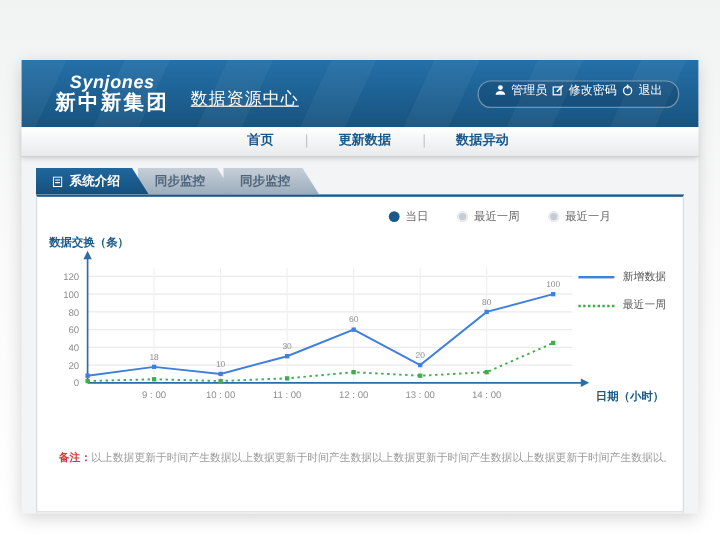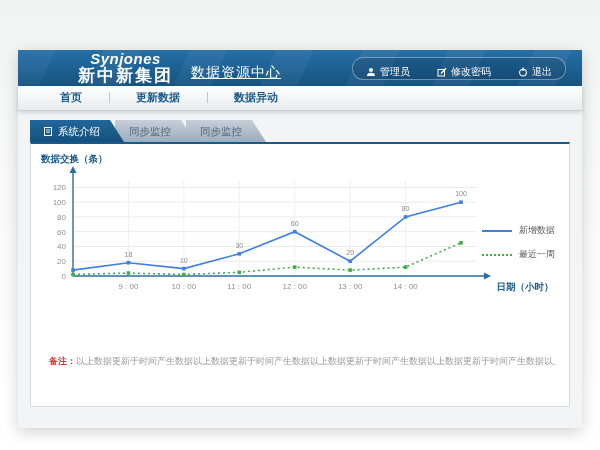--- a/index.html
+++ b/index.html
@@ -1,61 +1,61 @@
 <!DOCTYPE html>
 <html><head>
 <meta charset="utf-8">
 <style>
   html,body{margin:0;padding:0;}
   body{width:600px;height:450px;overflow:hidden;font-family:"Liberation Sans","DejaVu Sans",sans-serif;
        background:linear-gradient(180deg,#f1f2f2 0%,#fafafa 45%,#ffffff 100%);}
   .window{position:absolute;left:18px;top:50px;width:564px;height:378px;background:#f3f4f6;
           box-shadow:0 4px 14px rgba(0,0,0,.18);}
   
-  .header{position:relative;height:36px;background:linear-gradient(180deg,#2470a8,#17537f);
-          display:flex;align-items:center;overflow:hidden;padding-left:32px;}
+  .header{position:relative;height:56px;background:linear-gradient(180deg,#2470a8,#17537f);
+          display:flex;align-items:center;overflow:hidden;}
   .header::after{content:"";position:absolute;inset:0;
           background:repeating-linear-gradient(115deg,rgba(255,255,255,.045) 0 34px,rgba(255,255,255,0) 34px 78px);pointer-events:none;}
   .logo{margin-left:28px;color:#fff;text-align:center;line-height:1.05;z-index:1;}
   .logo .l1{font-size:15px;font-weight:bold;font-style:italic;letter-spacing:.5px;}
   .logo .l2{font-size:17px;font-weight:bold;letter-spacing:2px;}
   .app-title{color:#fff;font-size:14px;margin:10px 0 0 18px;letter-spacing:1px;z-index:1;text-decoration:underline;}
-  .user-pill{margin-left:auto;margin-right:16px;display:flex;align-items:flex-end;gap:27px;z-index:1;
+  .user-pill{margin-left:auto;margin-right:16px;display:flex;align-items:flex-start;gap:4px;z-index:1;
              height:21px;padding:0 13px;border-radius:11px;background:rgba(0,0,20,.14);
              border:1px solid rgba(255,255,255,.38);}
   .user-item{display:flex;align-items:center;gap:4px;color:#fff;font-size:10px;cursor:pointer;white-space:nowrap;}
   .user-item svg{display:block;}
   
   .nav{position:relative;height:24px;background:linear-gradient(180deg,#ffffff,#e8eaec);
        border-bottom:1px solid #cfd2d5;box-shadow:0 2px 4px rgba(0,0,0,.13);display:flex;
-       padding-left:15px;z-index:5;}
+       padding-left:30px;z-index:5;justify-content:center;}
   .nav-item{position:relative;padding:0 27px;line-height:23px;font-size:11px;font-weight:bold;
             color:#1a5a8a;cursor:pointer;}
   .nav-item + .nav-item::before{content:"";position:absolute;left:0;top:6px;height:11px;width:1px;background:#c3c6c9;}
   
   .content{padding-top:9px;}
   .tabs{display:flex;padding-left:12px;position:relative;}
-  .tab{height:22px;line-height:22px;padding:0 24px 0 14px;font-size:10.5px;font-weight:normal;
+  .tab{height:22px;line-height:22px;padding:0 24px 0 14px;font-size:10.5px;font-weight:bold;
        color:#50657a;background:linear-gradient(180deg,#c6cfd8,#9cadbc);
        clip-path:polygon(0 0,calc(100% - 14px) 0,100% 100%,0 100%);
        margin-right:-9px;position:relative;z-index:1;cursor:pointer;display:flex;align-items:center;gap:6px;}
   .tab.active{background:linear-gradient(180deg,#21679c,#14507e);color:#fff;z-index:3;}
   .tab .tab-icon{display:inline-block;line-height:0;}
   
   .panel{position:relative;margin:0 12px;height:262px;background:#fff;
          border:1px solid #d8dce0;border-top:2px solid #1a5a8a;z-index:2;}
   .radio-row{display:flex;justify-content:flex-end;gap:24px;padding:10px 60px 0 0;}
   .radio-opt{display:flex;align-items:center;gap:5px;font-size:9.5px;color:#666;cursor:pointer;}
   .dot{width:9px;height:9px;border-radius:50%;background:#c7ccd2;box-shadow:inset 0 0 0 1.5px #eceef0;}
   .radio-opt.selected .dot{background:#1a5a8a;box-shadow:none;}
   #chart-svg{display:block;margin-top:2px;}
   .tick{font:8px "Liberation Sans",sans-serif;fill:#8f8f8f;}
   .axis-label{font:bold 9.5px "Liberation Sans",sans-serif;fill:#1a5a8a;}
   .ptlabel{font:7px "Liberation Sans",sans-serif;fill:#8a8a8a;}
-  .legend-box{position:absolute;right:14px;top:80px;display:flex;flex-direction:column;gap:11px;}
+  .legend-box{position:absolute;right:14px;top:60px;display:flex;flex-direction:column;gap:11px;}
   .legend-item{display:flex;align-items:center;gap:7px;font-size:9px;color:#555;}
   .swatch{width:30px;height:0;border-top:2px solid #999;}
   .note{position:absolute;left:18px;right:14px;bottom:38px;font-size:9px;color:#9a9a9a;white-space:nowrap;overflow:hidden;}
   .note b{color:#d9383a;font-weight:bold;}
 </style>
 </head>
 <body>
 
 <div class="window">
 
@@ -116,20 +116,34 @@
       </div>
       <div class="tab" style="z-index:2">
         <span>同步监控</span>
       </div>
       <div class="tab">
         <span>同步监控</span>
       </div>
     </div>
 
     <div class="panel">
+      <div class="radio-row">
+        <div class="radio-opt selected">
+          <span class="dot"></span>
+          <span>当日</span>
+        </div>
+        <div class="radio-opt">
+          <span class="dot"></span>
+          <span>最近一周</span>
+        </div>
+        <div class="radio-opt">
+          <span class="dot"></span>
+          <span>最近一月</span>
+        </div>
+      </div>
 
       <svg id="chart-svg" width="538" height="152">
           <text x="35" y="133" text-anchor="end" class="tick">0</text>
           <line x1="42" y1="115.23076923076923" x2="446" y2="115.23076923076923" stroke="#eaeaea" stroke-width="1"></line>
           <text x="35" y="118.23076923076923" text-anchor="end" class="tick">20</text>
           <line x1="42" y1="100.46153846153845" x2="446" y2="100.46153846153845" stroke="#eaeaea" stroke-width="1"></line>
           <text x="35" y="103.46153846153845" text-anchor="end" class="tick">40</text>
           <line x1="42" y1="85.6923076923077" x2="446" y2="85.6923076923077" stroke="#eaeaea" stroke-width="1"></line>
           <text x="35" y="88.6923076923077" text-anchor="end" class="tick">60</text>
           <line x1="42" y1="70.92307692307692" x2="446" y2="70.92307692307692" stroke="#eaeaea" stroke-width="1"></line>

